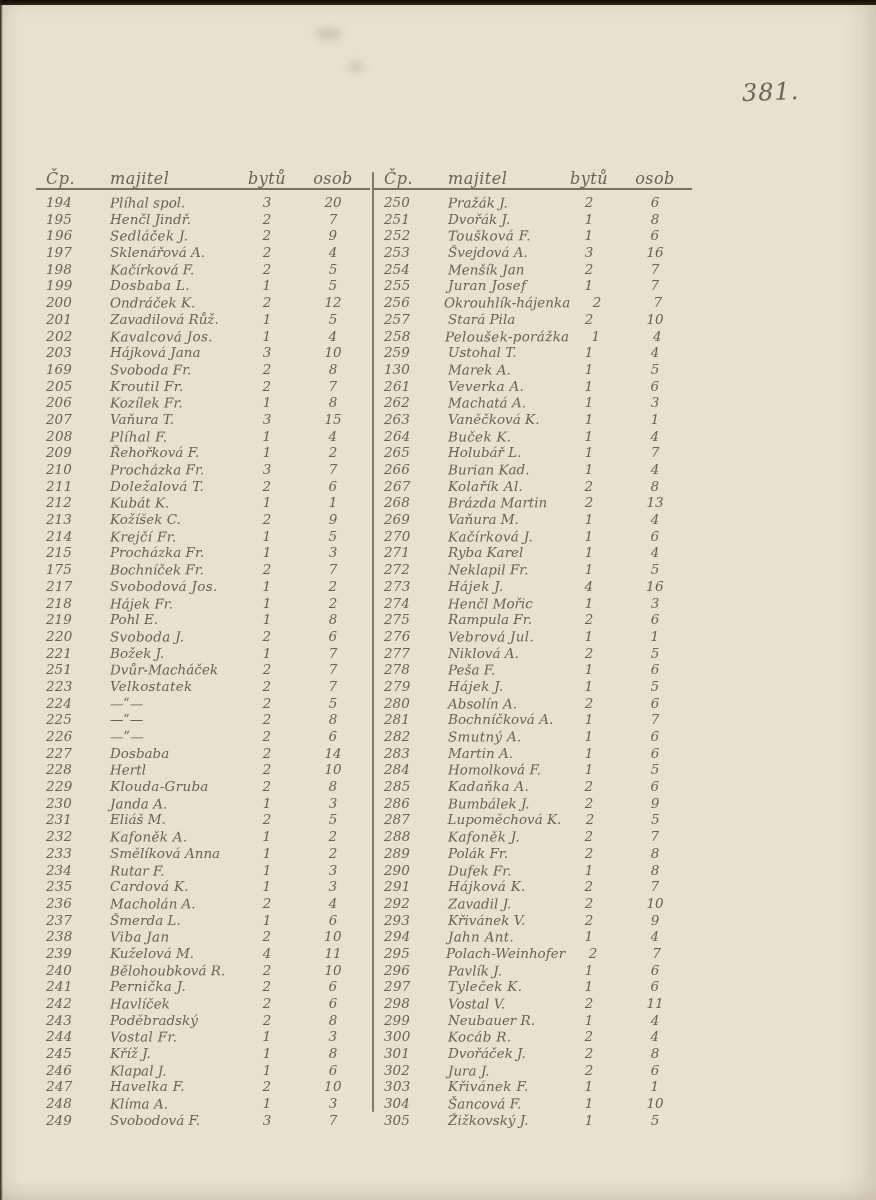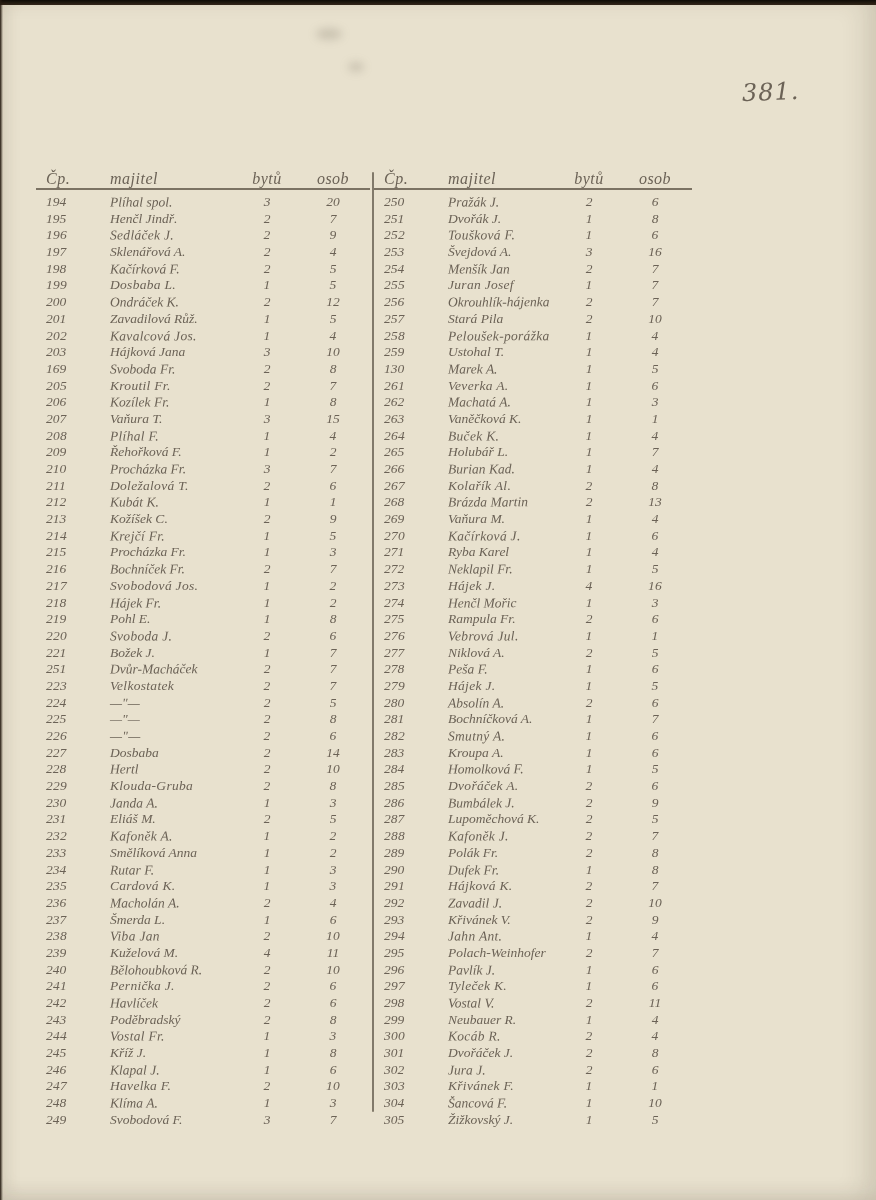--- a/index.html
+++ b/index.html
@@ -28,21 +28,21 @@
   .page-number{
     position:absolute;left:742px;top:78px;
     font-size:24px;letter-spacing:1px;color:#6b6256;
     transform:rotate(-2deg);
   }
 
   .register{
     position:absolute;left:36px;top:164px;width:656px;
     display:flex;align-items:flex-start;
   }
-  .colgroup{display:flex;flex-direction:column;font-family:Liberation Serif, serif;}
+  .colgroup{display:flex;flex-direction:column;}
   .colgroup.left{width:334px;}
   .colgroup.right{width:318px;margin-left:4px;}
 
   .divider{
     position:absolute;left:336px;top:8px;width:2px;height:940px;
     background:rgba(95,86,72,0.75);border-radius:1px;
   }
 
   .hdr{
     display:flex;align-items:flex-end;height:24px;
@@ -208,21 +208,21 @@
           <span class="c flats">1</span>
           <span class="c persons">5</span>
         </div>
         <div class="row">
           <span class="c cp">215</span>
           <span class="c owner">Procházka Fr.</span>
           <span class="c flats">1</span>
           <span class="c persons">3</span>
         </div>
         <div class="row">
-          <span class="c cp">216</span>
+          <span class="c cp">175</span>
           <span class="c owner">Bochníček Fr.</span>
           <span class="c flats">2</span>
           <span class="c persons">7</span>
         </div>
         <div class="row">
           <span class="c cp">217</span>
           <span class="c owner">Svobodová Jos.</span>
           <span class="c flats">1</span>
           <span class="c persons">2</span>
         </div>
@@ -622,33 +622,33 @@
           <span class="c persons">7</span>
         </div>
         <div class="row">
           <span class="c cp">282</span>
           <span class="c owner">Smutný A.</span>
           <span class="c flats">1</span>
           <span class="c persons">6</span>
         </div>
         <div class="row">
           <span class="c cp">283</span>
-          <span class="c owner">Kroupa A.</span>
+          <span class="c owner">Martin A.</span>
           <span class="c flats">1</span>
           <span class="c persons">6</span>
         </div>
         <div class="row">
           <span class="c cp">284</span>
           <span class="c owner">Homolková F.</span>
           <span class="c flats">1</span>
           <span class="c persons">5</span>
         </div>
         <div class="row">
           <span class="c cp">285</span>
-          <span class="c owner">Dvořáček A.</span>
+          <span class="c owner">Kadaňka A.</span>
           <span class="c flats">2</span>
           <span class="c persons">6</span>
         </div>
         <div class="row">
           <span class="c cp">286</span>
           <span class="c owner">Bumbálek J.</span>
           <span class="c flats">2</span>
           <span class="c persons">9</span>
         </div>
         <div class="row">

